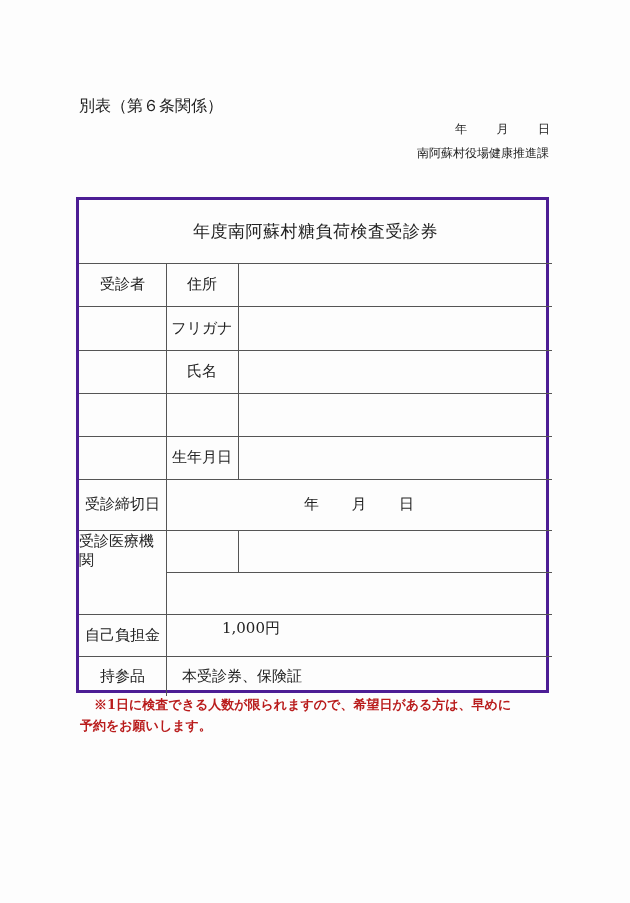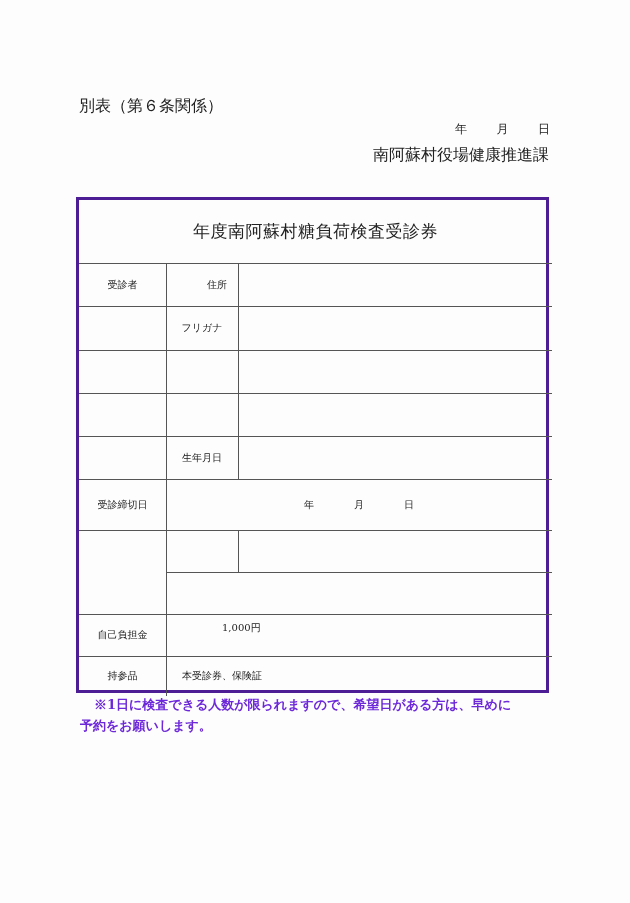--- a/index.html
+++ b/index.html
@@ -3,27 +3,27 @@
 <meta charset="utf-8">
 <style>
   html, body { margin: 0; padding: 0; }
   body {
     width: 630px; height: 903px; background: #fdfdfd; position: relative; overflow: hidden;
     font-family: "DejaVu Serif", "Liberation Serif", serif; color: #222;
   }
   .abs { position: absolute; }
   .ref { left: 79px; top: 96px; font-size: 16px; }
   .date { left: 455px; top: 121px; font-size: 12px; width: 95px; display: flex; justify-content: space-between; }
-  .dept { right: 81px; top: 145px; font-size: 16px; }
+  .dept { right: 81px; top: 145px; font-size: 12px; }
   .tbl { left: 76px; top: 197px; width: 473px; height: 496px; border: 3px solid #4c1d95; box-sizing: border-box; }
   .hl { position: absolute; height: 0; border-top: 1px solid #555; }
   .vl { position: absolute; width: 0; border-left: 1px solid #555; }
-  .cell { position: absolute; display: flex; align-items: center; justify-content: center; font-size: 10px; }
+  .cell { position: absolute; display: flex; align-items: center; justify-content: center; font-size: 15px; }
   .title { font-size: 17px; letter-spacing: 0.5px; }
-  .note { left: 80px; font-size: 13px; font-weight: bold; color: #6d28d9; }
+  .note { left: 80px; font-size: 13px; font-weight: bold; color: #b91c1c; }
 </style>
 </head>
 <body>
 
 <div class="abs ref">別表（第６条関係）</div>
 <div class="abs date">
   <span>年</span>
   <span>月</span>
   <span>日</span>
 </div>
@@ -42,40 +42,42 @@
   <div class="hl" style="left:0;width:473px;top:414px;"></div>
   <div class="hl" style="left:0;width:473px;top:456px;"></div>
 
   <div class="vl" style="left:87px;top:63px;height:433px;"></div>
   <div class="vl" style="left:159px;top:63px;height:216px;"></div>
   <div class="vl" style="left:159px;top:330px;height:42px;"></div>
 
   <div class="cell title" style="left:0;top:0;width:473px;height:63px;">年度南阿蘇村糖負荷検査受診券</div>
 
   <div class="cell" style="left:0;top:63px;width:87px;height:43px;">受診者</div>
-  <div class="cell" style="left:87px;top:63px;width:72px;height:43px;margin-left:15px;">住所</div>
+  <div class="cell" style="left:87px;top:63px;width:72px;height:43px;">住所</div>
   <div class="cell" style="left:160px;top:63px;width:313px;height:43px;"></div>
 
   <div class="cell" style="left:87px;top:106px;width:72px;height:44px;">フリガナ</div>
   <div class="cell" style="left:160px;top:106px;width:313px;height:44px;"></div>
 
+  <div class="cell" style="left:87px;top:150px;width:72px;height:43px;">氏名</div>
   <div class="cell" style="left:160px;top:150px;width:313px;height:43px;"></div>
 
   <div class="cell" style="left:160px;top:193px;width:313px;height:43px;"></div>
 
   <div class="cell" style="left:87px;top:236px;width:72px;height:43px;">生年月日</div>
   <div class="cell" style="left:160px;top:236px;width:313px;height:43px;"></div>
 
   <div class="cell" style="left:0;top:279px;width:87px;height:51px;">受診締切日</div>
   <div class="cell" style="left:225px;top:279px;width:110px;height:51px;justify-content:space-between;">
     <span>年</span>
     <span>月</span>
     <span>日</span>
   </div>
 
+  <div class="cell" style="left:0;top:330px;width:87px;height:42px;">受診医療機関</div>
   <div class="cell" style="left:88px;top:330px;width:71px;height:42px;"></div>
   <div class="cell" style="left:160px;top:330px;width:313px;height:42px;"></div>
   <div class="cell" style="left:88px;top:372px;width:385px;height:42px;"></div>
 
   <div class="cell" style="left:0;top:414px;width:87px;height:42px;box-sizing:border-box;">自己負担金</div>
   <div class="cell" style="left:143px;top:414px;width:80px;height:20px;padding-top:4px;justify-content:flex-start;">1,000円</div>
 
   <div class="cell" style="left:103px;top:456px;width:300px;height:40px;justify-content:flex-start;">本受診券、保険証</div>
   <div class="cell" style="left:0;top:456px;width:87px;height:40px;">持参品</div>
 </div>

